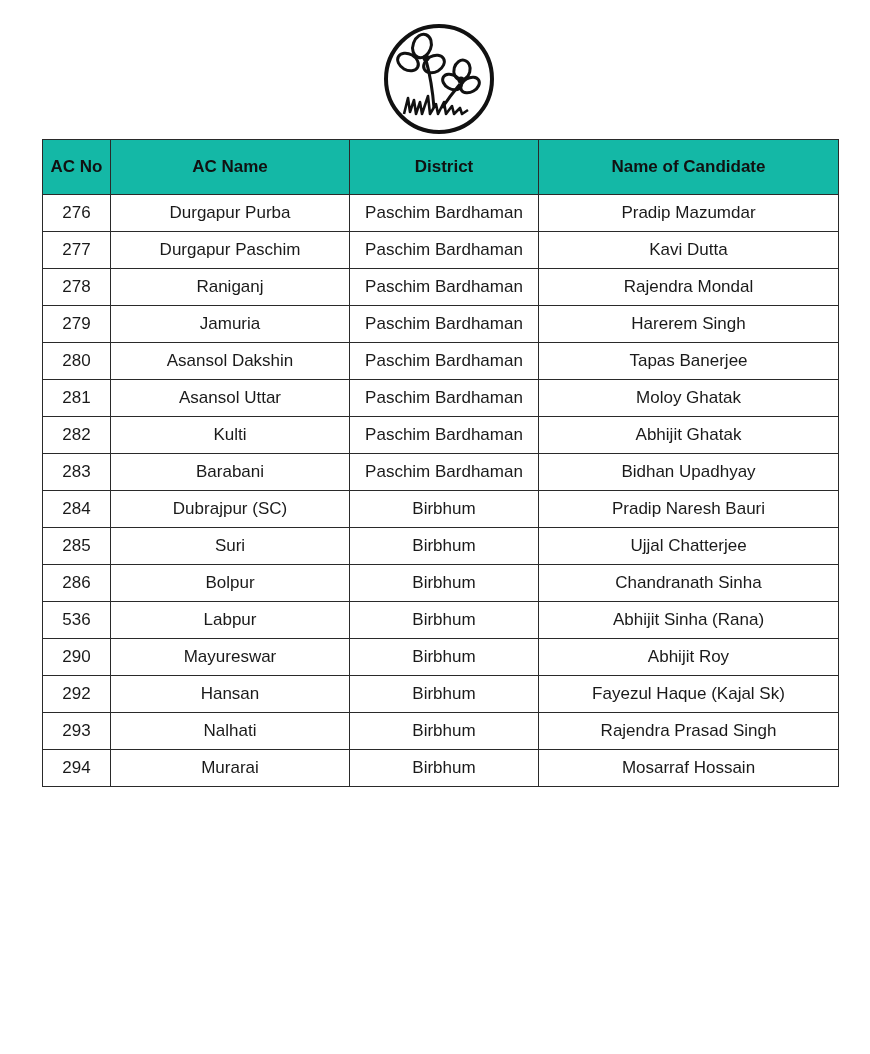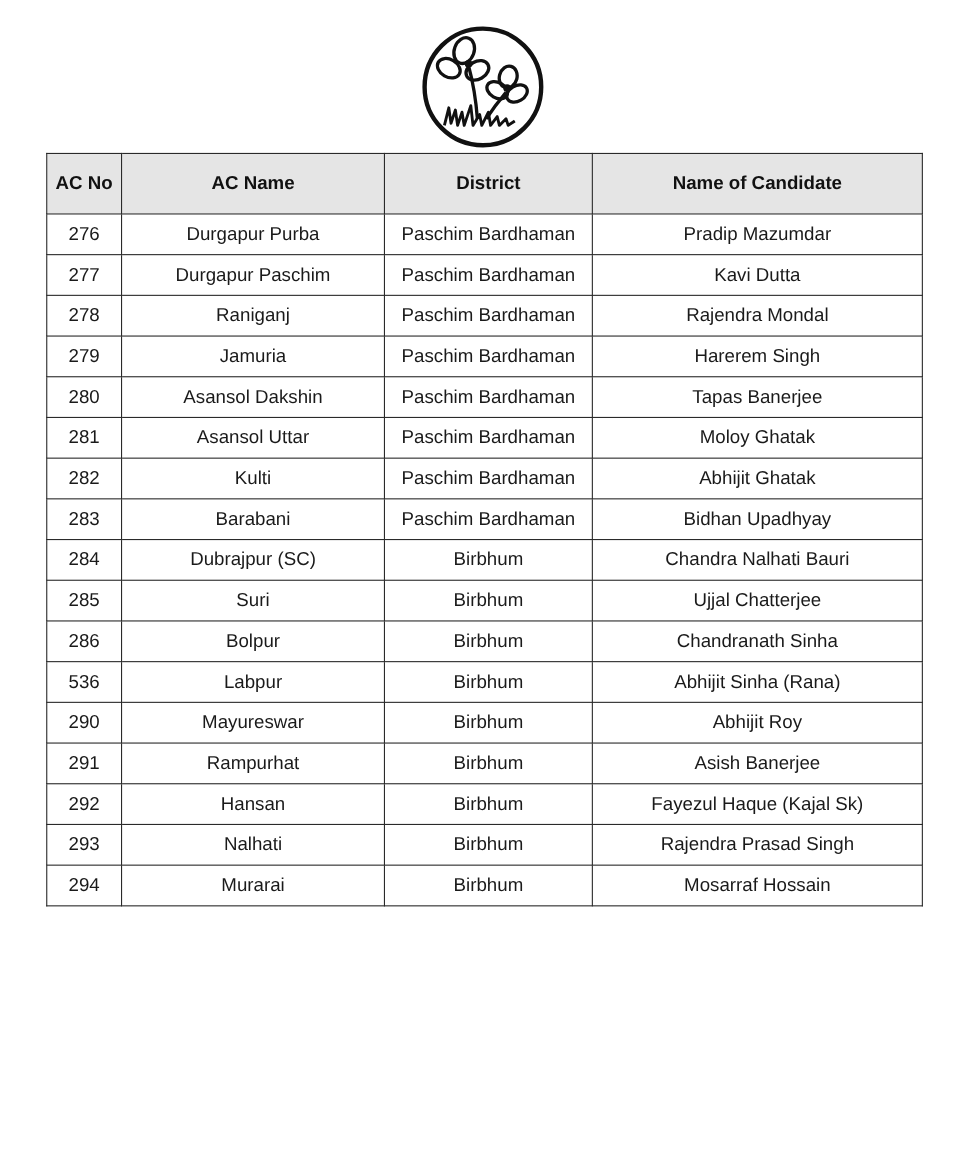--- a/index.html
+++ b/index.html
@@ -3,21 +3,21 @@
   <meta charset="utf-8">
   <style>
     html, body { margin: 0; padding: 0; background: #ffffff; }
     body { width: 870px; height: 1054px; position: relative; overflow: hidden;
            font-family: "Liberation Sans", "DejaVu Sans", sans-serif; color: #1a1a1a; }
     .logo { position: absolute; left: 382px; top: 22px; width: 114px; height: 114px; }
     table.cand { position: absolute; left: 42px; top: 139px; width: 796px;
                  border-collapse: collapse; table-layout: fixed; }
     table.cand th, table.cand td { border: 1.6px solid #2a2a2a; text-align: center;
                  padding: 0; white-space: nowrap; overflow: hidden; }
-    table.cand th { background: #e5e5e5; height: 54px; font-weight: bold; font-size: 17px; color: #111; }
+    table.cand th { background: #14b8a6; height: 54px; font-weight: bold; font-size: 17px; color: #111; }
     table.cand td { height: 36px; font-size: 17px; }
     col.c1 { width: 68px; } col.c2 { width: 239px; } col.c3 { width: 189px; } col.c4 { width: 300px; }
   </style>
 </head>
 <body>
 
 <svg class="logo" viewBox="0 0 114 114">
   <circle cx="57" cy="57" r="53" fill="none" stroke="#111" stroke-width="4"></circle>
 
   <g fill="none" stroke="#111" stroke-width="3">
@@ -99,21 +99,21 @@
       <tr>
         <td>283</td>
         <td>Barabani</td>
         <td>Paschim Bardhaman</td>
         <td>Bidhan Upadhyay</td>
       </tr>
       <tr>
         <td>284</td>
         <td>Dubrajpur (SC)</td>
         <td>Birbhum</td>
-        <td>Chandra Nalhati Bauri</td>
+        <td>Pradip Naresh Bauri</td>
       </tr>
       <tr>
         <td>285</td>
         <td>Suri</td>
         <td>Birbhum</td>
         <td>Ujjal Chatterjee</td>
       </tr>
       <tr>
         <td>286</td>
         <td>Bolpur</td>
@@ -126,26 +126,20 @@
         <td>Birbhum</td>
         <td>Abhijit Sinha (Rana)</td>
       </tr>
       <tr>
         <td>290</td>
         <td>Mayureswar</td>
         <td>Birbhum</td>
         <td>Abhijit Roy</td>
       </tr>
       <tr>
-        <td>291</td>
-        <td>Rampurhat</td>
-        <td>Birbhum</td>
-        <td>Asish Banerjee</td>
-      </tr>
-      <tr>
         <td>292</td>
         <td>Hansan</td>
         <td>Birbhum</td>
         <td>Fayezul Haque (Kajal Sk)</td>
       </tr>
       <tr>
         <td>293</td>
         <td>Nalhati</td>
         <td>Birbhum</td>
         <td>Rajendra Prasad Singh</td>

